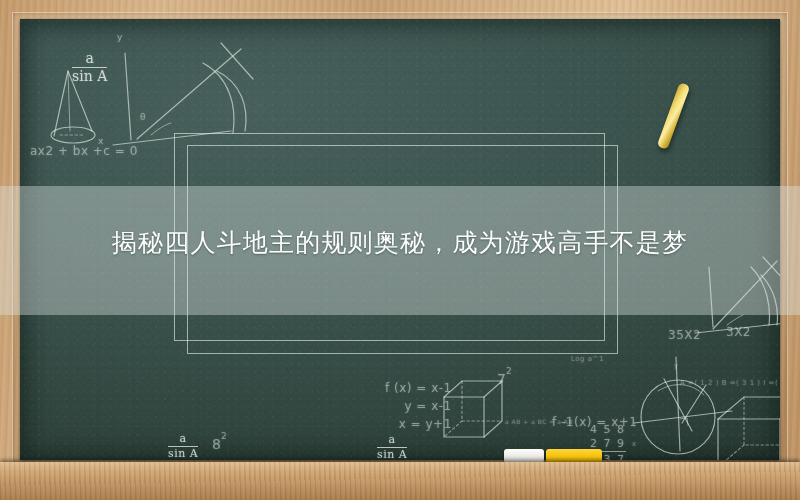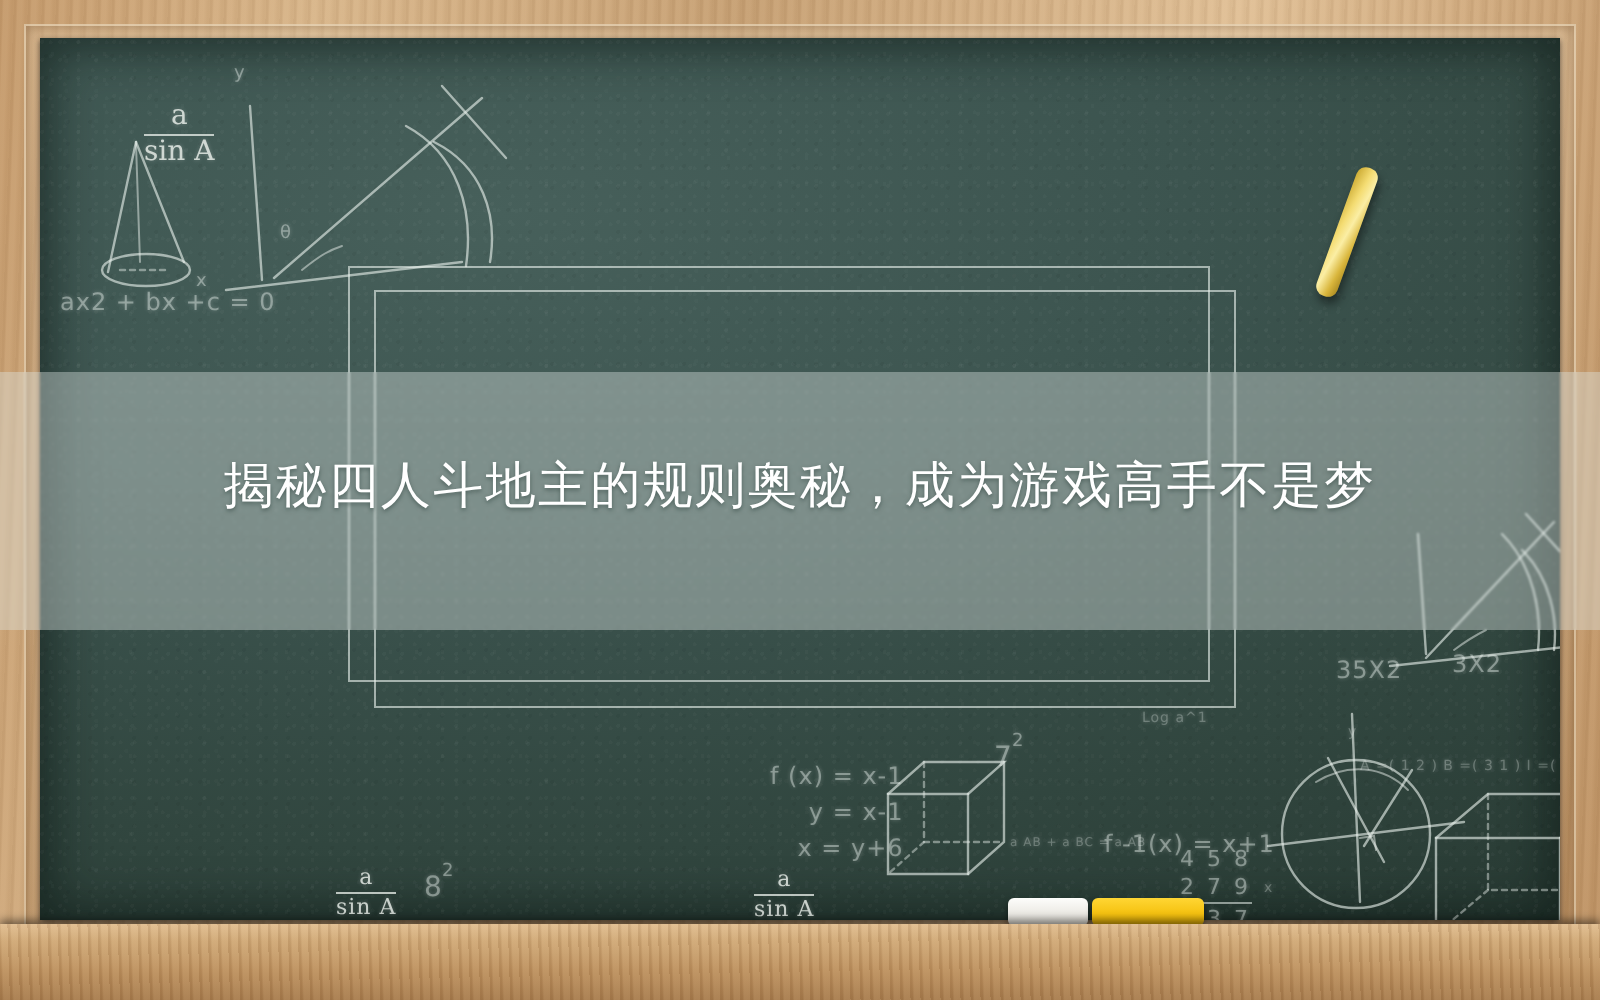--- a/index.html
+++ b/index.html
@@ -244,21 +244,21 @@
     <div class="chalk dim" style="left:97px; top:13px; font-size:9px;">y</div>
     <div class="chalk dim" style="left:78px; top:117px; font-size:9px;">x</div>
     <div class="chalk dim" style="left:120px; top:93px; font-size:9px;">θ</div>
 
     <div class="rect-outline" style="left:154px; top:114px; width:429px; height:206px;"></div>
     <div class="rect-outline" style="left:167px; top:126px; width:429px; height:207px;"></div>
 
     <div class="chalk dim" style="left:365px; top:360px; font-size:12px; line-height:1.5; text-align:right;">
       <div>f (x)  =  x-1</div>
       <div>y  =  x-1</div>
-      <div>x  =  y+6</div>
+      <div>x  =  y+1</div>
     </div>
 
     <svg class="sketch" style="left:418px; top:356px; width:80px; height:70px;" viewBox="0 0 80 70">
       <polygon points="6,22 46,22 46,62 6,62"></polygon>
       <polyline points="6,22 24,6 64,6 46,22"></polyline>
       <polyline points="46,62 64,46 64,6"></polyline>
       <path class="dotted" d="M24 6 L24 46 L64 46"></path>
       <path class="dotted" d="M24 46 L6 62"></path>
     </svg>
 

